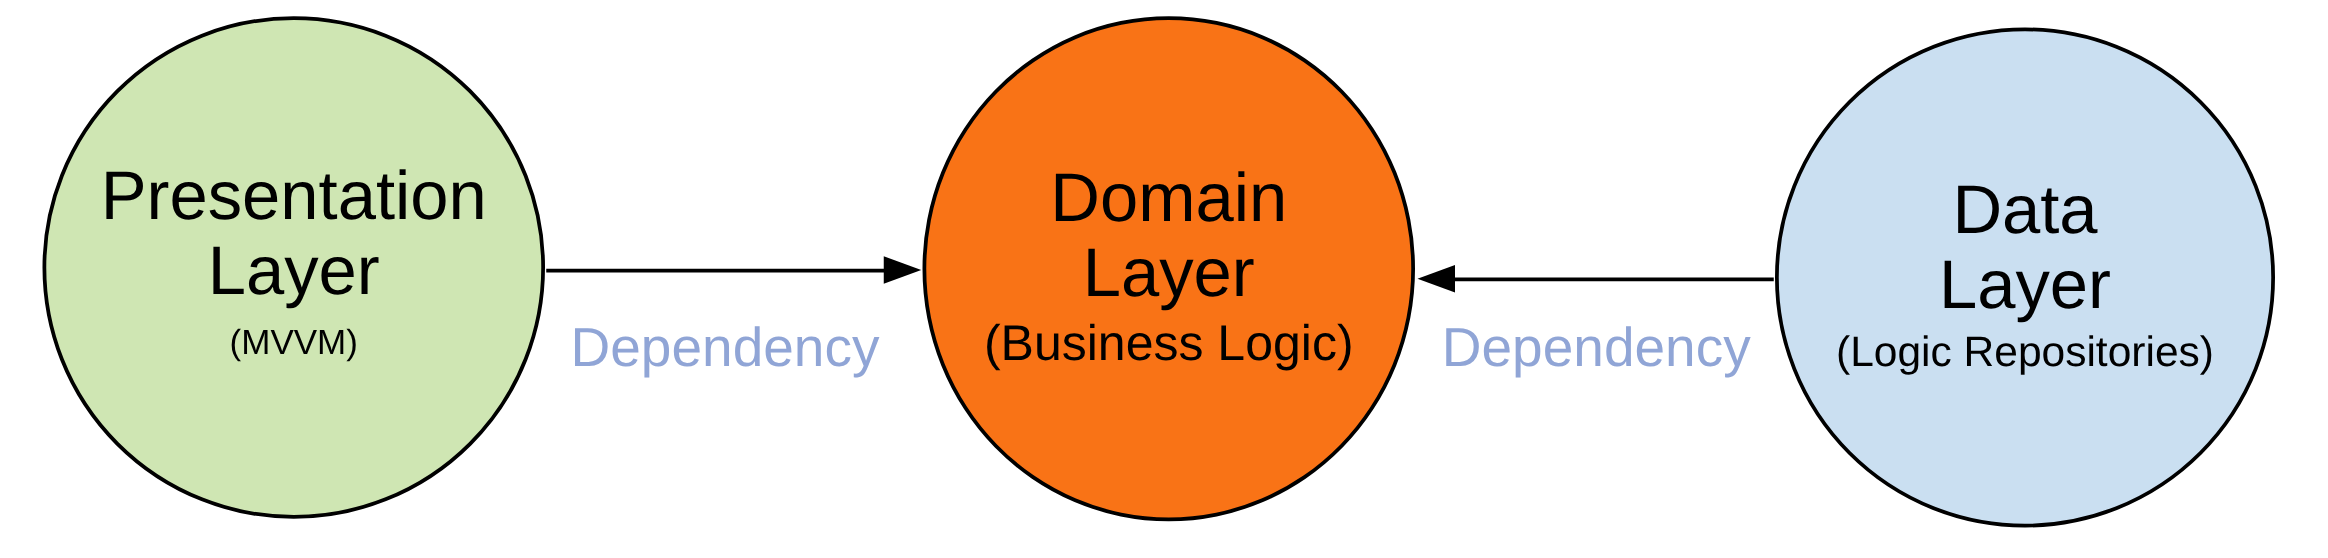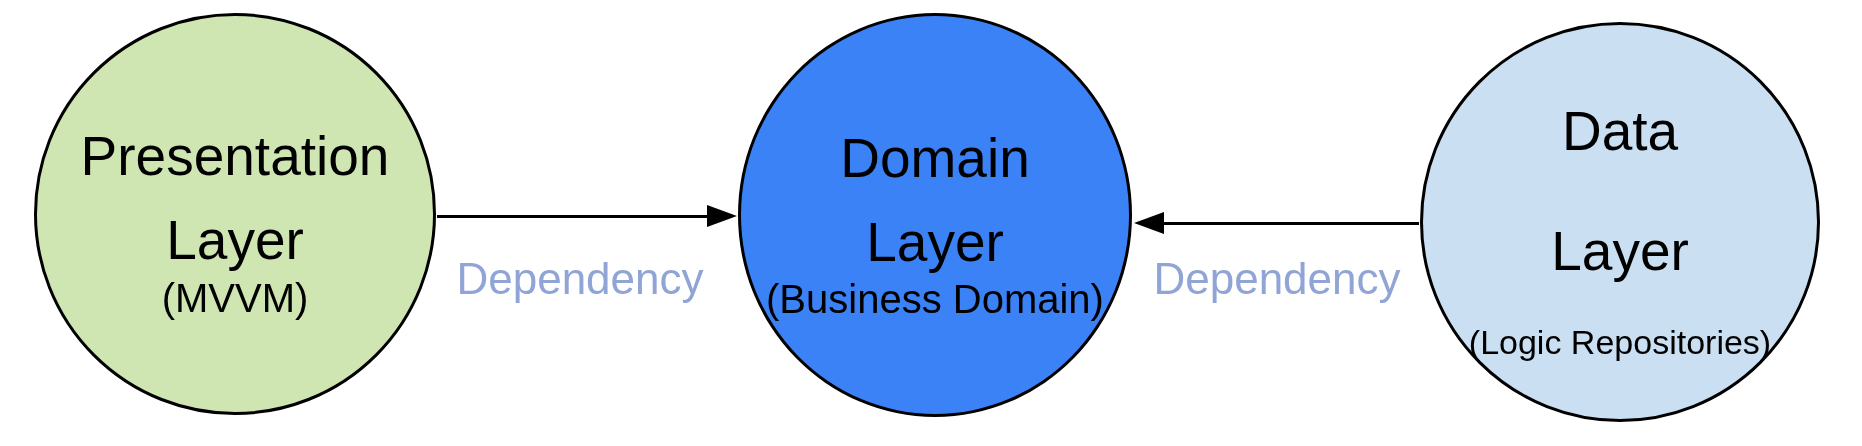--- a/index.html
+++ b/index.html
@@ -24,29 +24,28 @@
     flex-direction: column;
     align-items: center;
     justify-content: center;
     text-align: center;
     color: #000000;
   }
   .node .title-line {
     font-size: 55px;
     line-height: 60px;
     white-space: nowrap;
-    margin-top: 24px;
   }
   .node .subtitle {
     white-space: nowrap;
   }
   .node-presentation { left: 34px;  top: 13px; width: 402px; height: 402px; }
   .node-domain       { left: 738px; top: 13px; width: 394px; height: 404px; }
   .node-data         { left: 1420px; top: 22px; width: 400px; height: 400px; }
-  .node-presentation .subtitle { font-size: 40px; line-height: 56px; }
+  .node-presentation .subtitle { font-size: 28px; line-height: 56px; }
   .node-domain       .subtitle { font-size: 40px; line-height: 54px; }
   .node-data         .subtitle { font-size: 34px; line-height: 50px; }
 
   .arrow-line {
     position: absolute;
     height: 3px;
     background: #000000;
   }
   .arrow-head {
     position: absolute;
@@ -83,27 +82,27 @@
 <body>
 
 <div class="canvas">
 
   <div class="node node-presentation" style="background-color: rgb(207, 230, 179);">
     <div class="title-line">Presentation</div>
     <div class="title-line">Layer</div>
     <div class="subtitle">(MVVM)</div>
   </div>
 
-  <div class="node node-domain" style="background-color: #3b82f6;">
+  <div class="node node-domain" style="background-color: #f97316;">
     <div class="title-line">Domain</div>
     <div class="title-line">Layer</div>
-    <div class="subtitle">(Business Domain)</div>
+    <div class="subtitle">(Business Logic)</div>
   </div>
 
-  <div class="node node-data" style="background-color: rgb(202, 223, 241); gap: 36px;">
+  <div class="node node-data" style="background-color: rgb(202, 223, 241);">
     <div class="title-line">Data</div>
     <div class="title-line">Layer</div>
     <div class="subtitle">(Logic Repositories)</div>
   </div>
 
   <div id="arrow-1-line" class="arrow-line"></div>
   <div id="arrow-1-head" class="arrow-head point-right"></div>
   <div id="edge-label-1" class="edge-label" style="color: rgb(144, 165, 214);">Dependency</div>
 
   <div id="arrow-2-line" class="arrow-line"></div>

